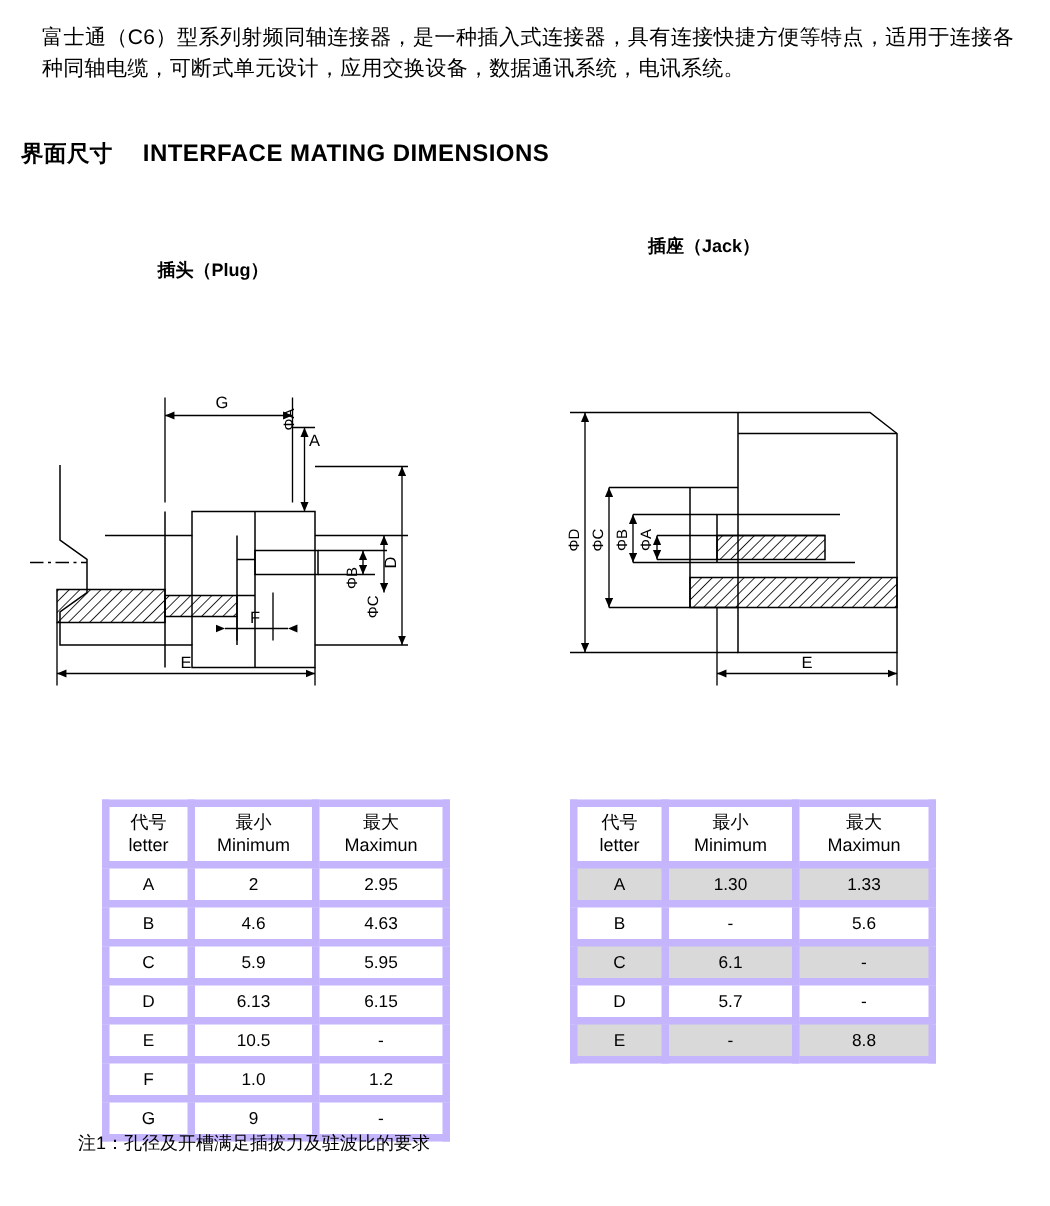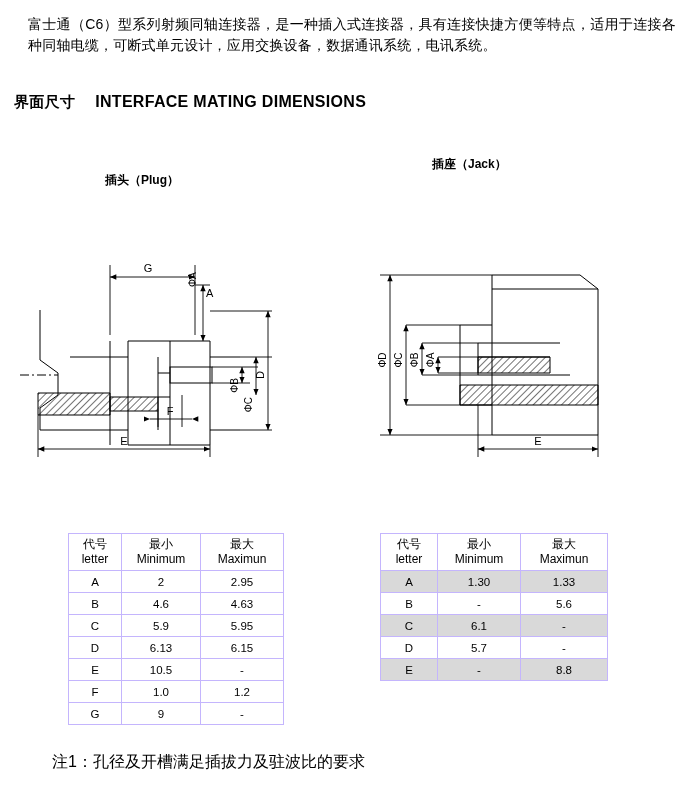--- a/index.html
+++ b/index.html
@@ -54,21 +54,21 @@
   #jack-drawing { left: 360px; top: 245px; }
 
   table.dim {
     position: absolute;
     border-collapse: collapse;
     font-size: 11.5px;
   }
   #plug-table { left: 68px; top: 533px; }
   #jack-table { left: 380px; top: 533px; }
   table.dim td, table.dim th {
-    border: 1px solid #c4b5fd;
+    border: 5px solid #c4b5fd;
     text-align: center;
     padding: 0;
     font-weight: normal;
     background: #ffffff;
   }
   table.dim thead td {
     height: 36px;
     line-height: 15px;
     font-size: 12px;
   }
@@ -80,21 +80,21 @@
   #plug-table td.c2 { width: 82px; }
   #jack-table td.c0 { width: 56px; }
   #jack-table td.c1 { width: 82px; }
   #jack-table td.c2 { width: 86px; }
   .shaded td { background: #d9d9d9 !important; }
 
   .notes {
     position: absolute;
     left: 52px;
     top: 752px;
-    font-size: 16px;
+    font-size: 12px;
     line-height: 20px;
   }
   .notes div { white-space: nowrap; }
 </style>
 </head>
 <body>
 
 <div class="intro">富士通（C6）型系列射频同轴连接器，是一种插入式连接器，具有连接快捷方便等特点，适用于连接各种同轴电缆，可断式单元设计，应用交换设备，数据通讯系统，电讯系统。</div>
 
 <div class="section-title">

